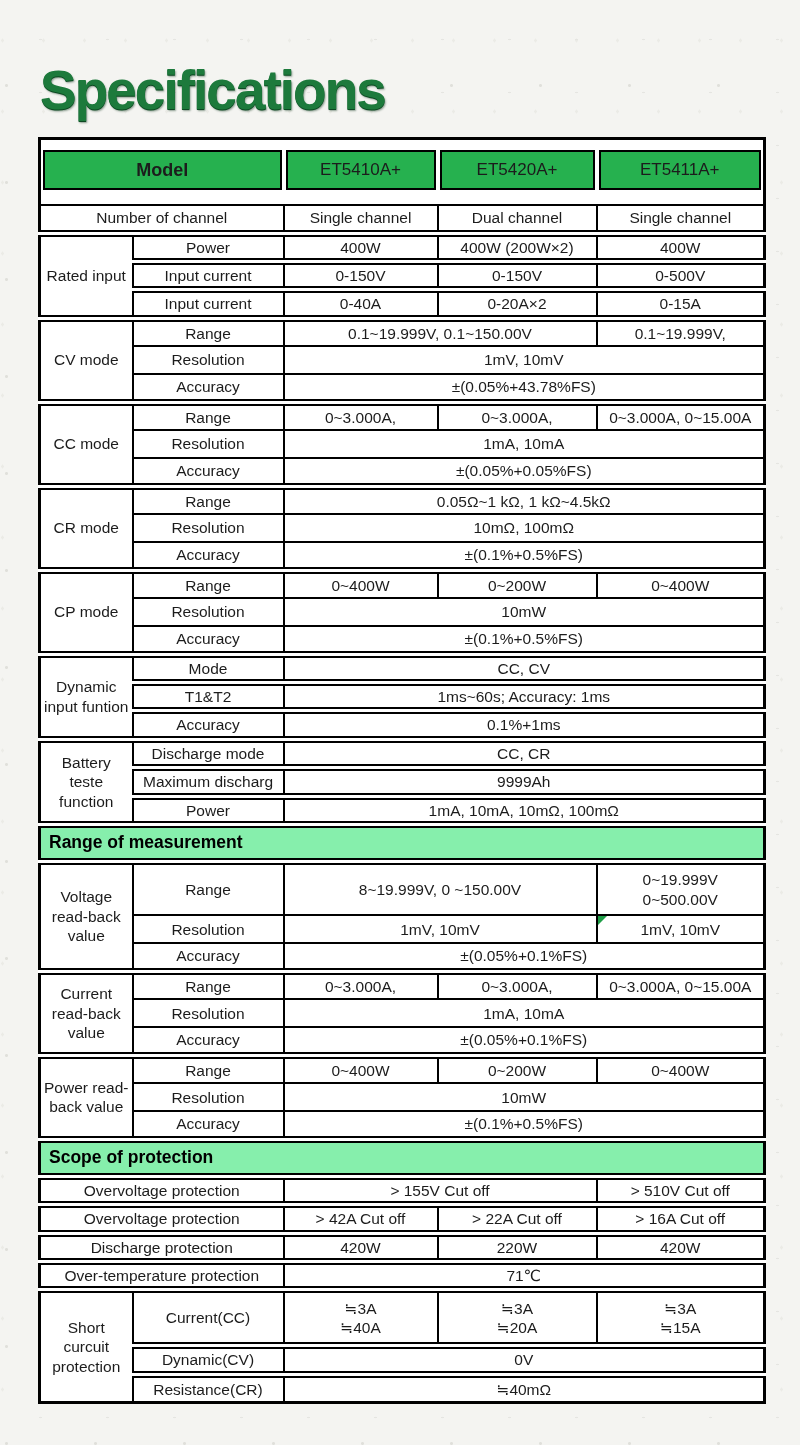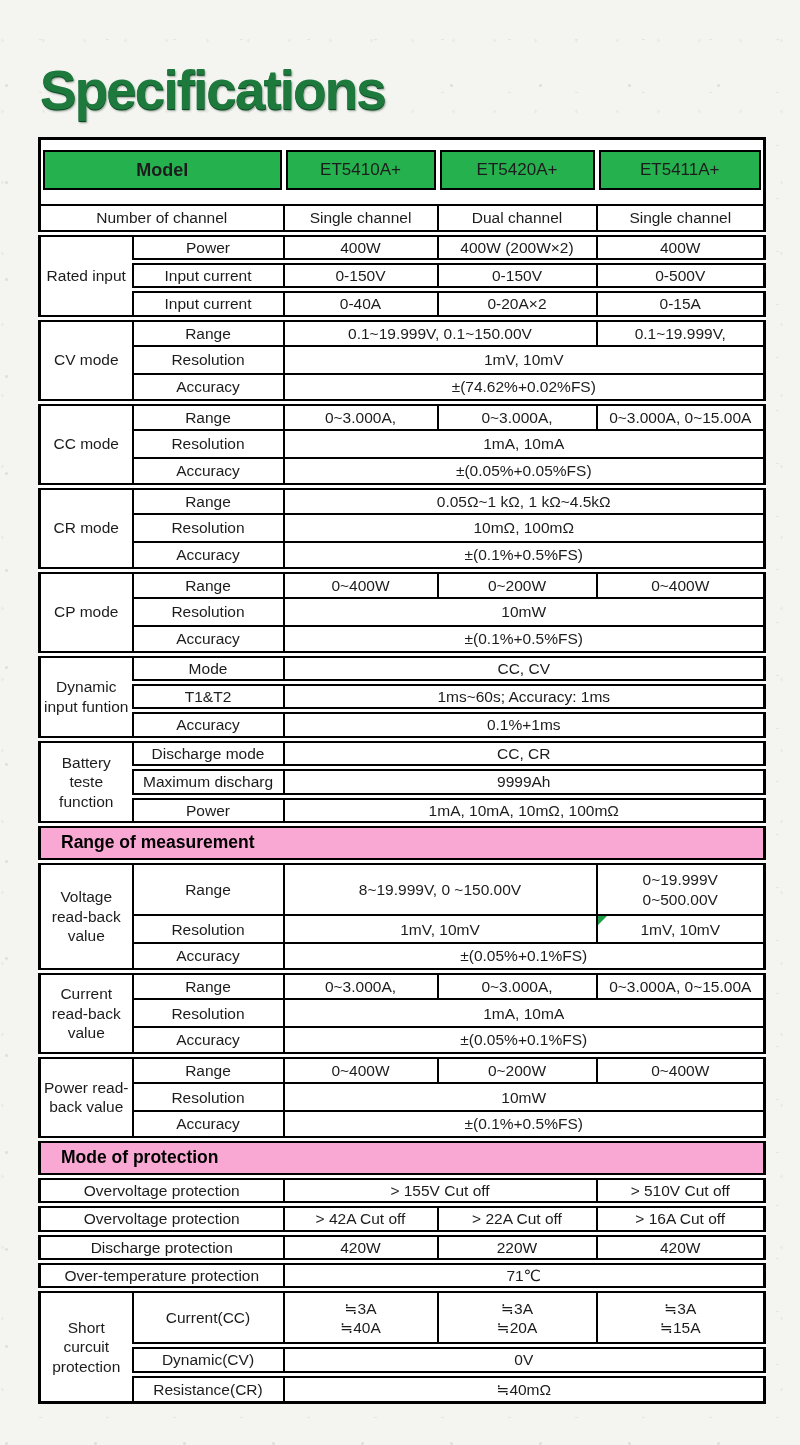--- a/index.html
+++ b/index.html
@@ -43,22 +43,22 @@
   tr.r-tall2{height:56px;}
   tr.r-bar{height:34px;}
   td.hc{border-left:none;border-right:none;border-top:none;padding:0 0 4px 0;vertical-align:top;}
   .greenhead{
     margin:10px 2px;height:36px;background:#26b14f;border:2px solid #000;
     display:flex;align-items:center;justify-content:center;font-size:17px;
   }
   .greenhead.model{font-weight:bold;font-size:18px;}
   td.gb{border-top:7px double #000;border-bottom:7px double #000;border-left:none;border-right:none;padding:0;}
   .gbar-in{
-    background:#f9a8d4;height:30px;display:flex;align-items:center;
-    padding-left:20px;font-weight:bold;font-size:17.5px;color:#000;
+    background:#86efac;height:30px;display:flex;align-items:center;
+    padding-left:8px;font-weight:bold;font-size:17.5px;color:#000;
   }
   td.rel{position:relative;}
   .corner-tri{
     position:absolute;left:0;top:0;width:0;height:0;
     border-top:9px solid #1f9e47;border-right:9px solid transparent;
   }
 </style>
 </head>
 <body>
 
@@ -113,21 +113,21 @@
     <td class="sec">Range</td>
     <td class="sec" colspan="2">0.1~19.999V, 0.1~150.00V</td>
     <td class="sec">0.1~19.999V,</td>
   </tr>
   <tr>
     <td>Resolution</td>
     <td colspan="3">1mV, 10mV</td>
   </tr>
   <tr>
     <td>Accuracy</td>
-    <td colspan="3">±(74.62%+0.02%FS)</td>
+    <td colspan="3">±(0.05%+43.78%FS)</td>
   </tr>
 
   <tr>
     <td rowspan="3" class="sec">CC mode</td>
     <td class="sec">Range</td>
     <td class="sec">0~3.000A,</td>
     <td class="sec">0~3.000A,</td>
     <td class="sec">0~3.000A, 0~15.00A</td>
   </tr>
   <tr>
@@ -244,21 +244,21 @@
   <tr>
     <td>Resolution</td>
     <td colspan="3">10mW</td>
   </tr>
   <tr>
     <td>Accuracy</td>
     <td colspan="3">±(0.1%+0.5%FS)</td>
   </tr>
 
   <tr class="r-bar">
-    <td class="gb" colspan="5"><div class="gbar-in">Mode of protection</div></td>
+    <td class="gb" colspan="5"><div class="gbar-in">Scope of protection</div></td>
   </tr>
 
   <tr>
     <td colspan="2">Overvoltage protection</td>
     <td colspan="2">&gt; 155V Cut off</td>
     <td>&gt; 510V Cut off</td>
   </tr>
   <tr>
     <td colspan="2" class="sec">Overvoltage protection</td>
     <td class="sec">&gt; 42A Cut off</td>

